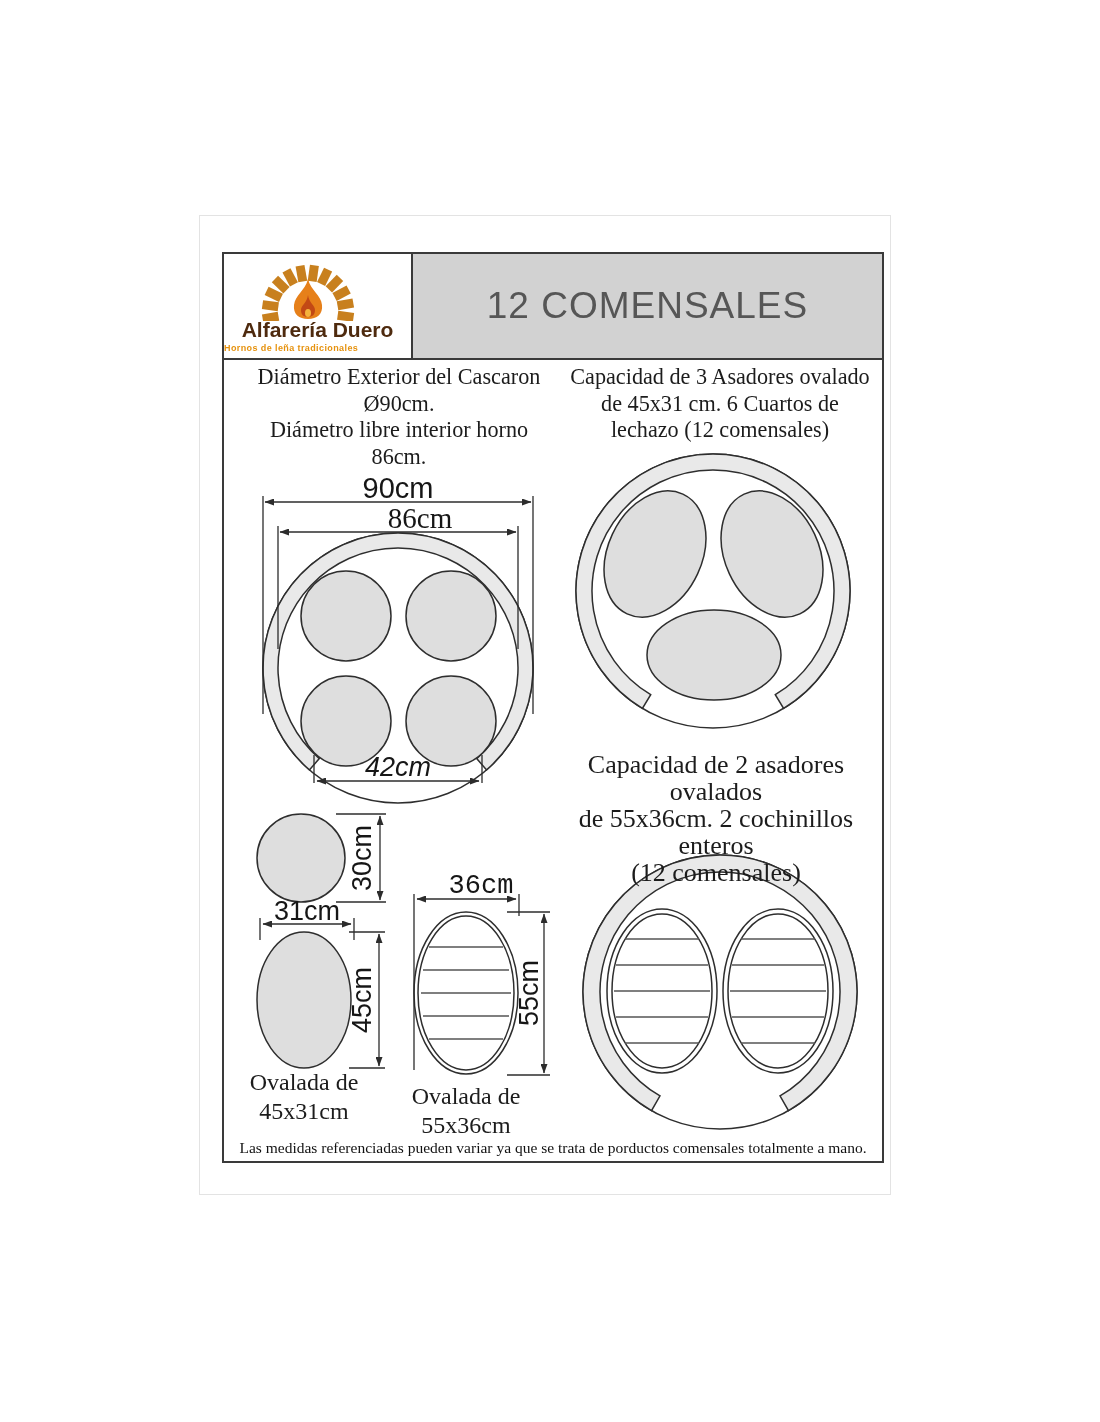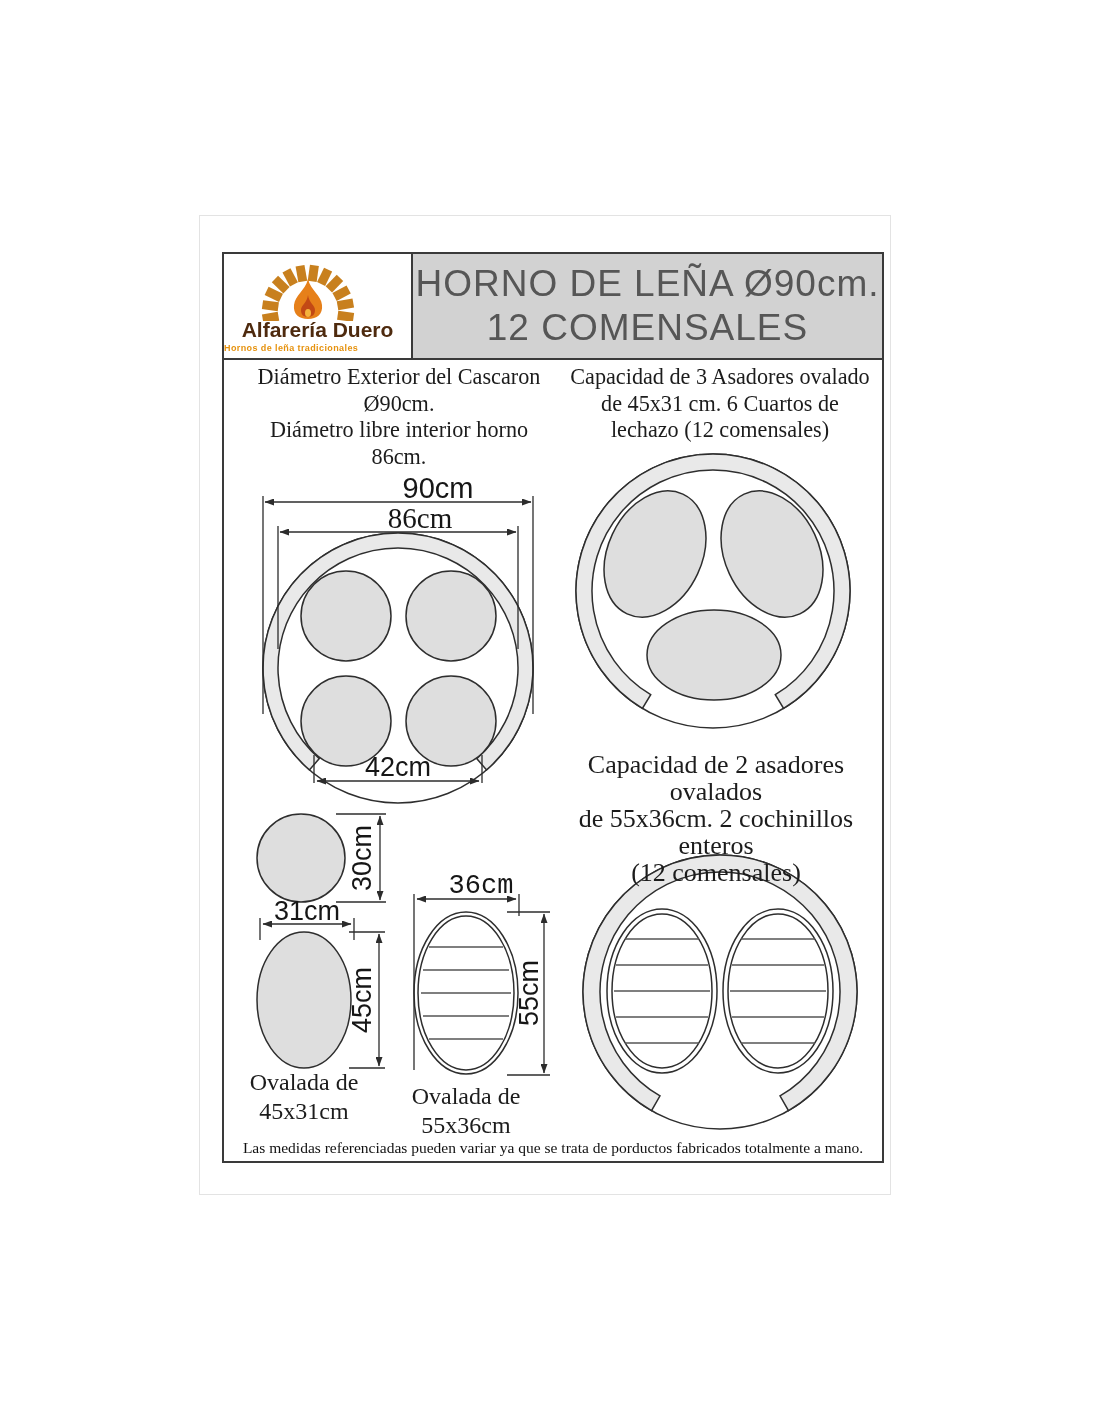--- a/index.html
+++ b/index.html
@@ -72,21 +72,20 @@
           <g>
             <path d="M84,24 C87,36 97,40 98,50 C99,59 93,64 84,64 C75,64 69,59 70,50 C71,40 81,36 84,24 Z" fill="#e6801a"></path>
             <path d="M84,40 C85,48 91,50 91,55 C91,60 88,62 84,62 C80,62 77,60 77,55 C77,50 83,48 84,40 Z" fill="#c24915"></path>
             <ellipse cx="84" cy="58" rx="3" ry="4" fill="#f4b33c"></ellipse>
           </g>
         </svg>
         <div class="brand">Alfarería Duero</div>
         <div class="tagline">Hornos de leña tradicionales</div>
       </div>
       <div class="title-cell">
-        <div>HORNO DE LEÑA Ø90cm.</div>
         <div>12 COMENSALES</div>
       </div>
     </div>
 
     <svg class="diagram" viewBox="0 0 658 907">
       <defs>
         <marker id="arw" markerWidth="10" markerHeight="7" refX="9" refY="3.5" orient="auto" markerUnits="userSpaceOnUse">
           <path d="M0,0 L9.5,3.5 L0,7 Z" fill="#2c2c2c"></path>
         </marker>
         <marker id="arwS" markerWidth="10" markerHeight="7" refX="9" refY="3.5" orient="auto-start-reverse" markerUnits="userSpaceOnUse">
@@ -198,24 +197,24 @@
 de  45x31 cm. 6 Cuartos de
 lechazo  (12 comensales)</div>
     <div class="desc desc-bottomright pre">Capacidad de 2 asadores ovalados
 de 55x36cm. 2 cochinillos enteros
 (12 comensales)</div>
     <div class="desc lbl-oval-small pre">Ovalada de
 45x31cm</div>
     <div class="desc lbl-oval-large pre">Ovalada de
 55x36cm</div>
 
-    <div class="dim big" style="left:174px;top:234px;margin-left:40px;">90cm</div>
+    <div class="dim big" style="left:174px;top:234px;">90cm</div>
     <div class="dim big serif" style="left:174px;top:264px;margin-left:22px;">86cm</div>
-    <div class="dim" style="left:174px;top:513px;">42cm</div>
+    <div class="dim" style="left:174px;top:513px;font-style:italic;">42cm</div>
     <div class="dim rot" style="left:138px;top:604px;">30cm</div>
     <div class="dim" style="left:83px;top:657px;">31cm</div>
     <div class="dim rot" style="left:138px;top:746px;">45cm</div>
     <div class="dim" style="left:257px;top:632px;font-family:Liberation Mono, monospace;">36cm</div>
     <div class="dim rot" style="left:305px;top:739px;">55cm</div>
 
-    <div class="footer-note">Las medidas referenciadas pueden variar ya que se trata de porductos fabricados totalmente a mano.</div>
+    <div class="footer-note">Las medidas referenciadas pueden variar ya que se trata de porductos comensales totalmente a mano.</div>
   </div>
 </div>
 
 </body></html>

